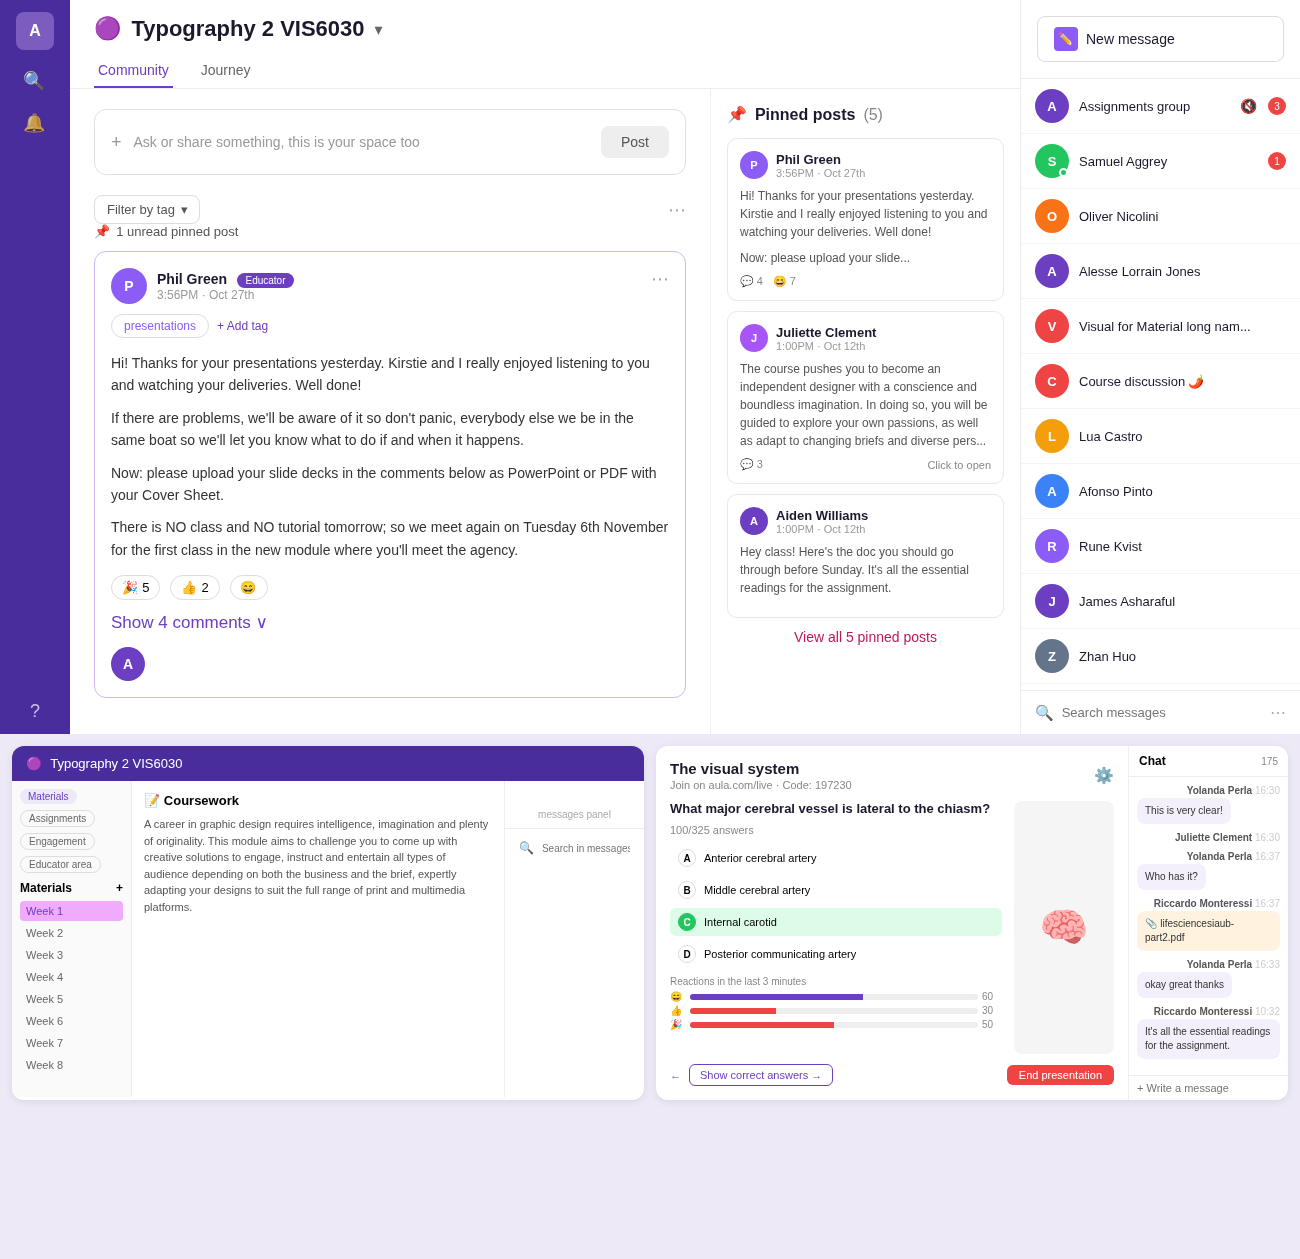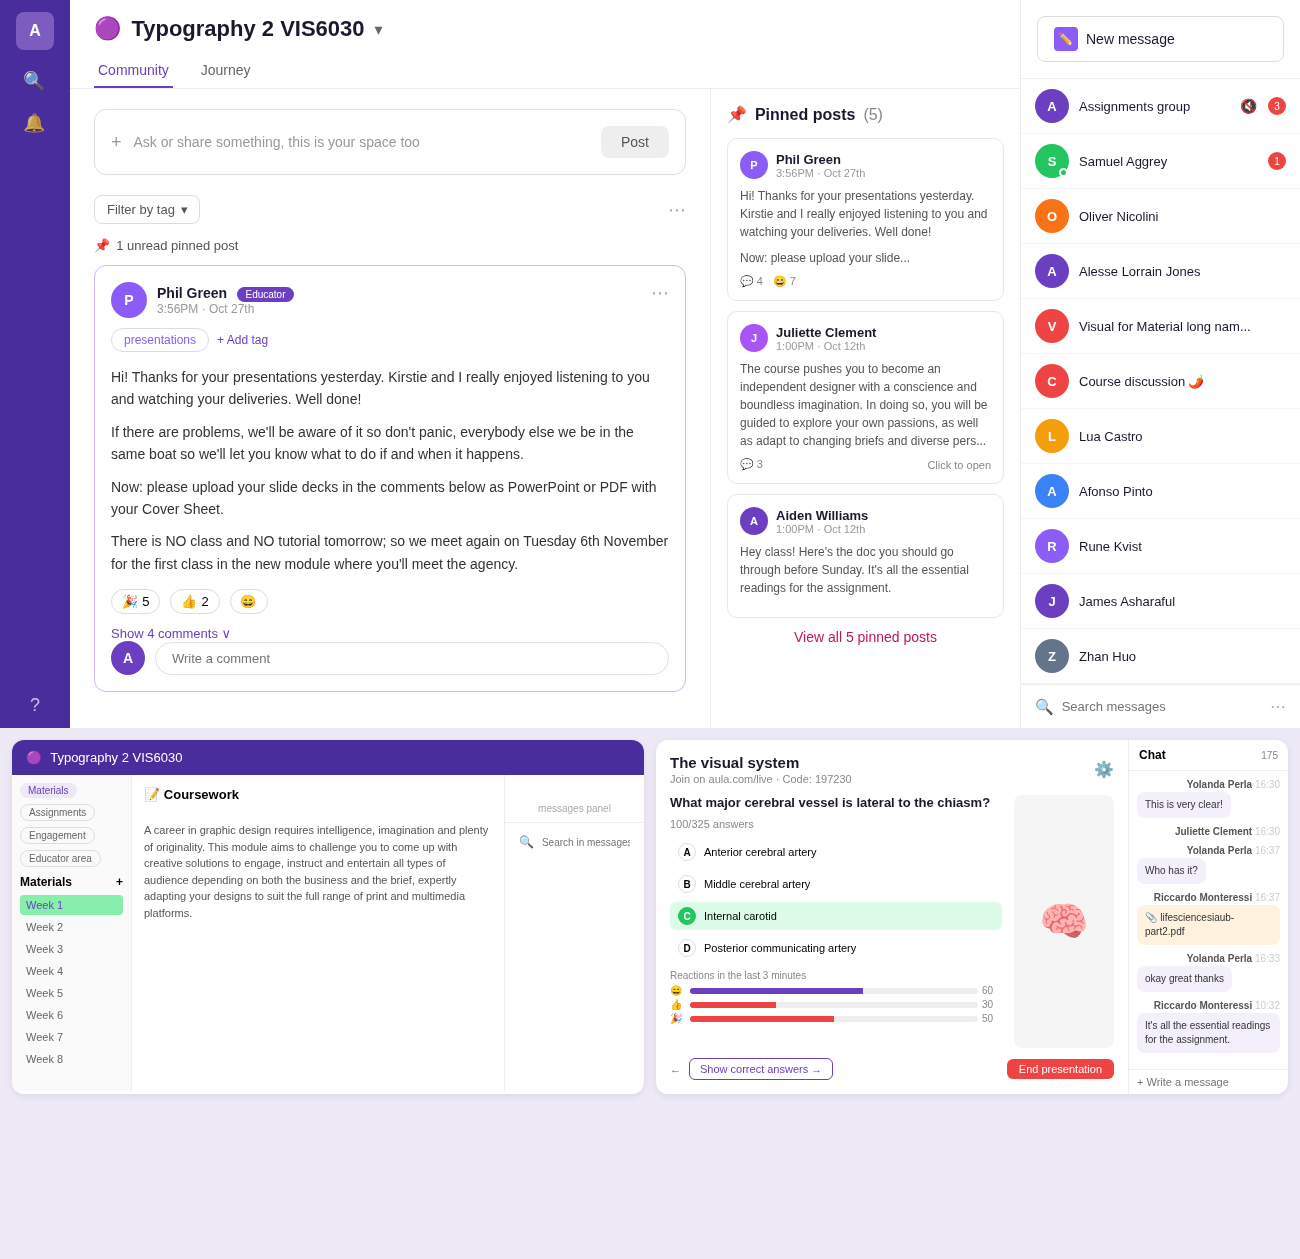--- a/index.html
+++ b/index.html
@@ -35,21 +35,21 @@
     .feed { flex: 1; padding: 20px 24px; overflow-y: auto; }
 
     
     .post-input-box { border: 1px solid #e0e0e0; border-radius: 12px; padding: 16px; margin-bottom: 20px; display: flex; flex-direction: column; gap: 12px; }
     .post-input-row { display: flex; align-items: center; gap: 12px; }
     .post-input-plus { color: #999; font-size: 18px; }
     .post-input-text { flex: 1; color: #999; font-size: 14px; }
     .post-btn { background: #eee; border: none; padding: 8px 20px; border-radius: 8px; font-size: 14px; cursor: pointer; color: #555; }
 
     
-    .filter-row { display: flex; align-items: center; justify-content: space-between; margin-bottom: 14px; }
+    .filter-row { display: flex; align-items: center; justify-content: space-between; }
     .filter-select { display: flex; align-items: center; gap: 6px; border: 1px solid #ddd; border-radius: 8px; padding: 6px 12px; font-size: 13px; color: #555; cursor: pointer; background: white; }
 
     
     .pinned-badge { display: flex; align-items: center; gap: 6px; font-size: 13px; color: #555; margin-bottom: 12px; }
     .pin-icon { color: #888; }
 
     
     .post-card { border: 1px solid #d0b8f5; border-radius: 12px; padding: 16px; margin-bottom: 16px; }
     .post-header { display: flex; align-items: flex-start; justify-content: space-between; margin-bottom: 10px; }
     .post-author { display: flex; align-items: center; gap: 10px; }
@@ -65,21 +65,21 @@
     .add-tag { display: flex; align-items: center; gap: 4px; color: #6c3ec1; font-size: 12px; cursor: pointer; }
 
     
     .post-body { font-size: 14px; color: #333; line-height: 1.6; margin-bottom: 14px; }
 
     
     .reactions-row { display: flex; align-items: center; gap: 10px; margin-bottom: 12px; }
     .reaction { display: flex; align-items: center; gap: 4px; border: 1px solid #ddd; border-radius: 20px; padding: 4px 10px; font-size: 13px; cursor: pointer; }
 
     
-    .show-comments { color: #6c3ec1; font-size: 13px; cursor: pointer; font-weight: 500; margin-bottom: 0; }
+    .show-comments { color: #6c3ec1; font-size: 17px; cursor: pointer; font-weight: 500; margin-bottom: 14px; }
 
     
     .comment-input-row { display: flex; align-items: center; gap: 10px; }
     .comment-avatar { width: 34px; height: 34px; border-radius: 50%; background: #6c3ec1; display: flex; align-items: center; justify-content: center; color: white; font-weight: bold; font-size: 14px; }
     .comment-input { flex: 1; border: 1px solid #e0e0e0; border-radius: 20px; padding: 8px 16px; font-size: 13px; color: #999; outline: none; }
 
     
     .pinned-panel { width: 310px; border-left: 1px solid #eee; padding: 16px; overflow-y: auto; }
     .pinned-header { display: flex; align-items: center; gap: 8px; font-size: 16px; font-weight: 600; color: #1a1a2e; margin-bottom: 14px; }
     .pinned-count { color: #888; font-weight: normal; }
@@ -117,21 +117,21 @@
     .bottom-panels { display: flex; gap: 12px; padding: 12px; background: #ede9f7; }
     .bottom-panel { background: white; border-radius: 12px; overflow: hidden; box-shadow: 0 2px 8px rgba(0,0,0,0.08); }
     .bottom-panel-left { flex: 1; min-height: 280px; }
     .bottom-panel-right { flex: 1; min-height: 280px; }
 
     
     .bp-header { background: #4a2d9c; padding: 10px 14px; display: flex; align-items: center; gap: 8px; color: white; font-size: 13px; font-weight: 500; }
 
     
     .bp-nav-item { font-size: 11px; color: #666; padding: 4px 6px; border-radius: 4px; cursor: pointer; margin-bottom: 2px; }
-    .bp-nav-item.active { background: #86efac; color: #6c3ec1; }
+    .bp-nav-item.active { background: #f0abfc; color: #6c3ec1; }
     .quiz-option { display: flex; align-items: center; gap: 8px; padding: 5px 8px; border-radius: 6px; margin-bottom: 4px; cursor: pointer; font-size: 11px; }
     .quiz-option.correct { background: #dcfce7; }
     .option-letter { width: 18px; height: 18px; border-radius: 50%; border: 1px solid #ddd; display: flex; align-items: center; justify-content: center; font-size: 10px; font-weight: bold; flex-shrink: 0; }
     .option-letter.correct { background: #22c55e; color: white; border-color: #22c55e; }
     .chat-msg { margin-bottom: 8px; }
     .chat-sender { font-size: 10px; font-weight: 600; color: #555; margin-bottom: 2px; text-align: right; }
     .chat-bubble { background: #f3f0fb; border-radius: 8px; padding: 6px 8px; font-size: 10px; color: #333; line-height: 1.4; display: inline-block; max-width: 100%; }
     .chat-bubble.attachment { background: #fff3e0; }
     .chat-input-row { display: flex; align-items: center; border-top: 1px solid #eee; padding: 6px 8px; gap: 6px; }
     .chat-input { flex: 1; border: none; outline: none; font-size: 11px; color: #666; }
@@ -229,21 +229,20 @@
             </div>
             <div class="reaction">
               <span>😄</span>
             </div>
           </div>
 
           <div class="show-comments">Show 4 comments ∨</div>
 
           <div class="comment-input-row">
             <div class="comment-avatar">A</div>
-            <input class="comment-input" placeholder="Write a comment" style="">
           </div>
         </div>
       </div>
 
       <div class="pinned-panel">
         <div class="pinned-header">
           <span>📌</span>
           <span>Pinned posts</span>
           <span class="pinned-count">(5)</span>
         </div>
@@ -403,21 +402,21 @@
             <div class="bp-nav-item">Week 3</div>
             <div class="bp-nav-item">Week 4</div>
             <div class="bp-nav-item">Week 5</div>
             <div class="bp-nav-item">Week 6</div>
             <div class="bp-nav-item">Week 7</div>
             <div class="bp-nav-item">Week 8</div>
           </div>
       </div>
 
       <div style="flex:1; padding:12px; overflow:hidden;">
-        <div style="font-size:13px; font-weight:600; margin-bottom:20px;">📝 Coursework</div>
+        <div style="font-size:13px; font-weight:600; margin-bottom:8px;">📝 Coursework</div>
         <div style="font-size:11px; color:#555; line-height:1.5;">A career in graphic design requires intelligence, imagination and plenty of originality. This module aims to challenge you to come up with creative solutions to engage, instruct and entertain all types of audience depending on both the business and the brief, expertly adapting your designs to suit the full range of print and multimedia platforms.</div>
       </div>
 
       <div style="width:140px; border-left:1px solid #eee;">
 
         <div style="padding:8px; font-size:10px; color:#aaa; text-align:center; margin-top:20px;">messages panel</div>
         <div class="search-box" style="border-top:1px solid #eee; margin-top:auto;">
           <span style="color:#aaa; font-size:12px;">🔍</span>
           <input type="text" style="flex: 1 1 0%; border: none; outline: none; font-size: 10px; color: rgb(102, 102, 102); width: 80px;" placeholder="Search in messages">
         </div>

